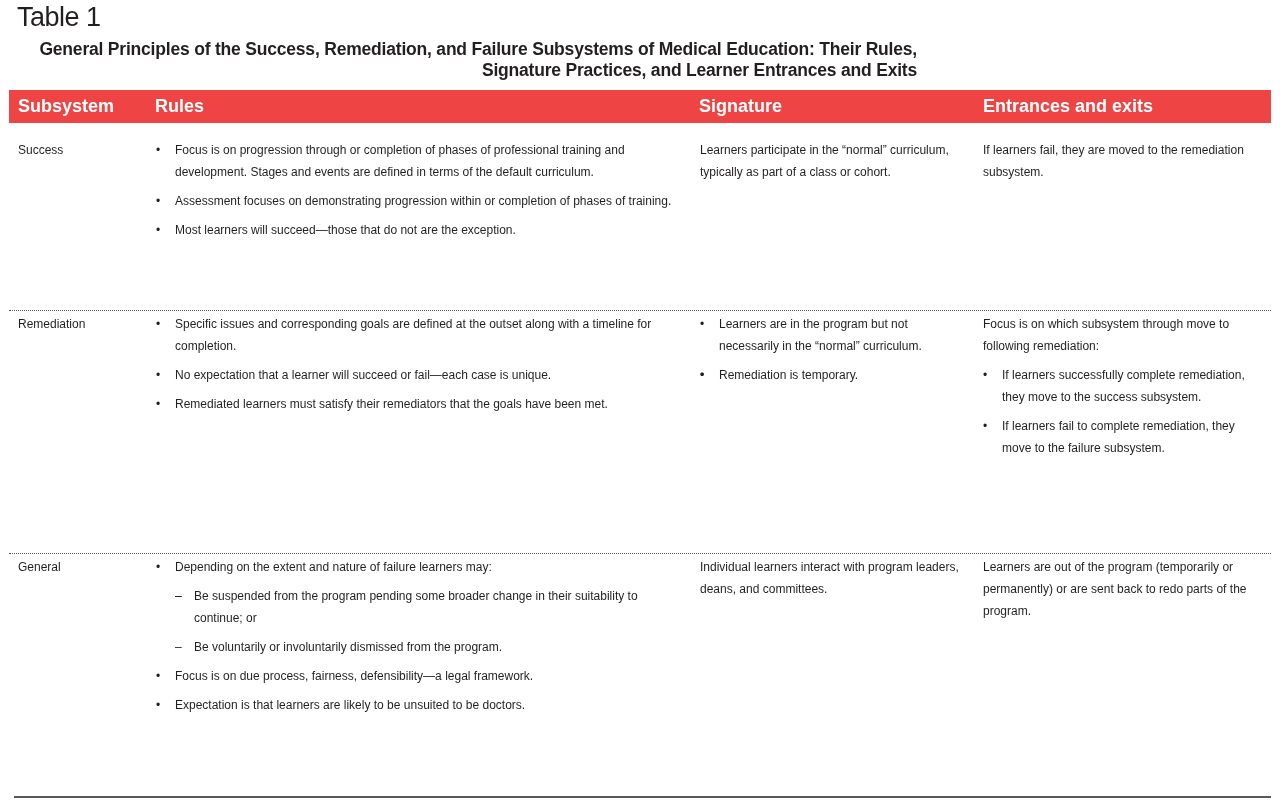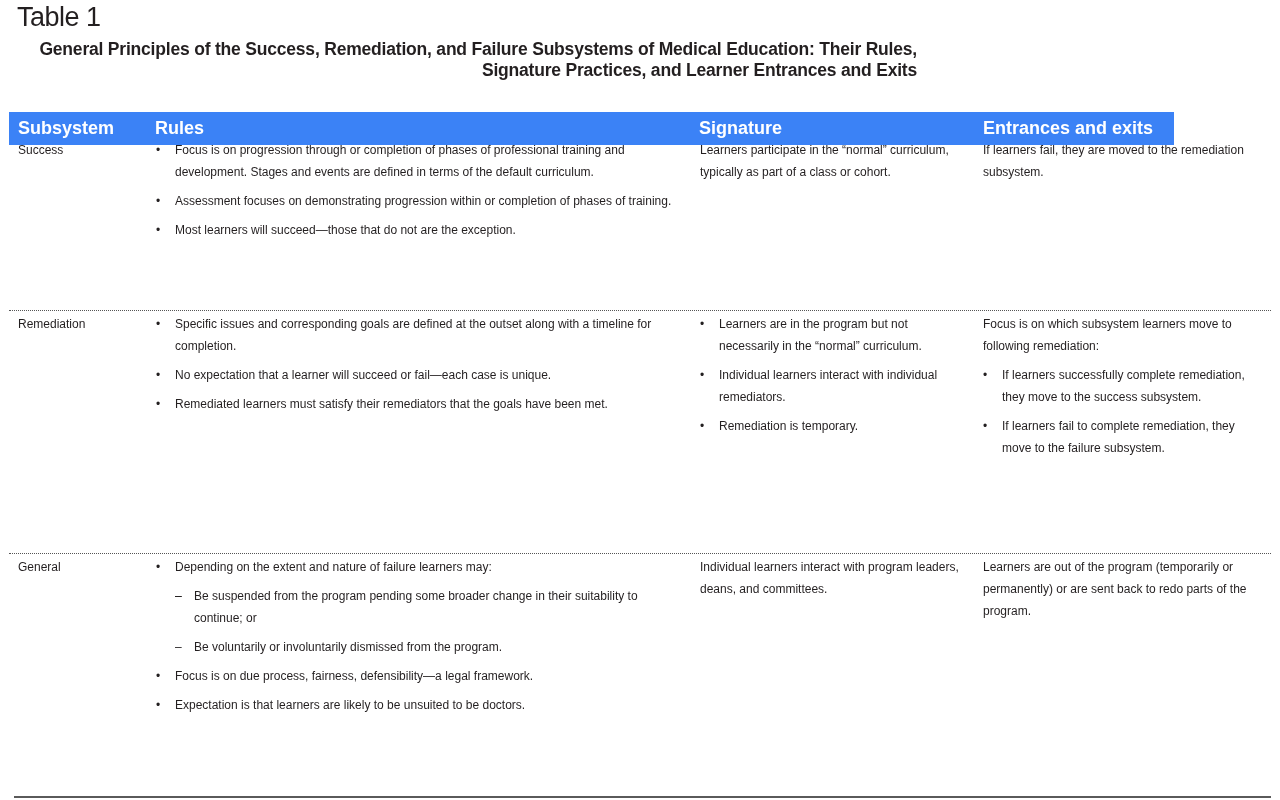--- a/index.html
+++ b/index.html
@@ -2,21 +2,21 @@
 <html><head>
 <meta charset="utf-8">
 <style>
   html, body { margin:0; padding:0; background:#ffffff; }
   body { width:1280px; height:800px; overflow:hidden; position:relative;
          font-family:"Liberation Sans", sans-serif; color:#231f20; }
   .table-label { position:absolute; left:17px; top:2px; font-size:27px; font-weight:normal;
          letter-spacing:-0.5px; color:#231f20; }
   .caption { position:absolute; left:17px; top:39px; width:900px; font-size:17.5px; font-weight:bold;
          line-height:21px; color:#231f20; letter-spacing:-0.2px;text-align:right; }
-  .hdr { position:absolute; left:9px; top:112px; width:1165px; height:33px; background:#3b82f6; }
+  .hdr { position:absolute; left:9px; top:90px; width:1262px; height:33px; background:#ef4444; }
   .hdr span { position:absolute; top:6px; font-size:18px; font-weight:bold; color:#ffffff; }
   .cell { position:absolute; font-size:12px; line-height:22px; color:#231f20; }
   .row-sep { position:absolute; left:9px; width:1262px; border-top:1.5px dotted #555; height:0; }
   .bottom-rule { position:absolute; left:14px; width:1257px; top:796px; border-top:2px solid #5a5a5a; }
   ul { list-style:none; margin:0; padding:0; }
   li { position:relative; padding-left:19px; margin-bottom:7px; }
   li .bullet { position:absolute; left:0; top:0; }
   li.sub { padding-left:38px; }
   li.sub .bullet { left:19px; }
 </style>
@@ -48,25 +48,25 @@
 
 <div>
   <div class="cell" style="left:18px;top:313px">Remediation</div>
   <ul class="cell" style="left:156px;top:313px;width:520px">
     <li><span class="bullet">•</span><span>Specific issues and corresponding goals are defined at the outset along with a timeline for completion.</span></li>
     <li><span class="bullet">•</span><span>No expectation that a learner will succeed or fail—each case is unique.</span></li>
     <li><span class="bullet">•</span><span>Remediated learners must satisfy their remediators that the goals have been met.</span></li>
   </ul>
   <ul class="cell" style="left:700px;top:313px;width:258px">
     <li><span class="bullet">•</span><span>Learners are in the program but not necessarily in the “normal” curriculum.</span></li>
-    <li><span class="bullet">•</span><span>Individual learners interact with individual remediators.</span></li>
+    <li><span class="bullet">•</span></li>
     <li><span class="bullet">•</span><span>Remediation is temporary.</span></li>
   </ul>
   <div class="cell" style="left:983px;top:313px;width:270px">
-    <div style="margin-bottom:7px">Focus is on which subsystem learners move to following remediation:</div>
+    <div style="margin-bottom:7px">Focus is on which subsystem through move to following remediation:</div>
     <ul>
       <li><span class="bullet">•</span><span>If learners successfully complete remediation, they move to the success subsystem.</span></li>
       <li><span class="bullet">•</span><span>If learners fail to complete remediation, they move to the failure subsystem.</span></li>
     </ul>
   </div>
 </div>
 
 <div class="row-sep" style="top:553px"></div>
 
 <div>

